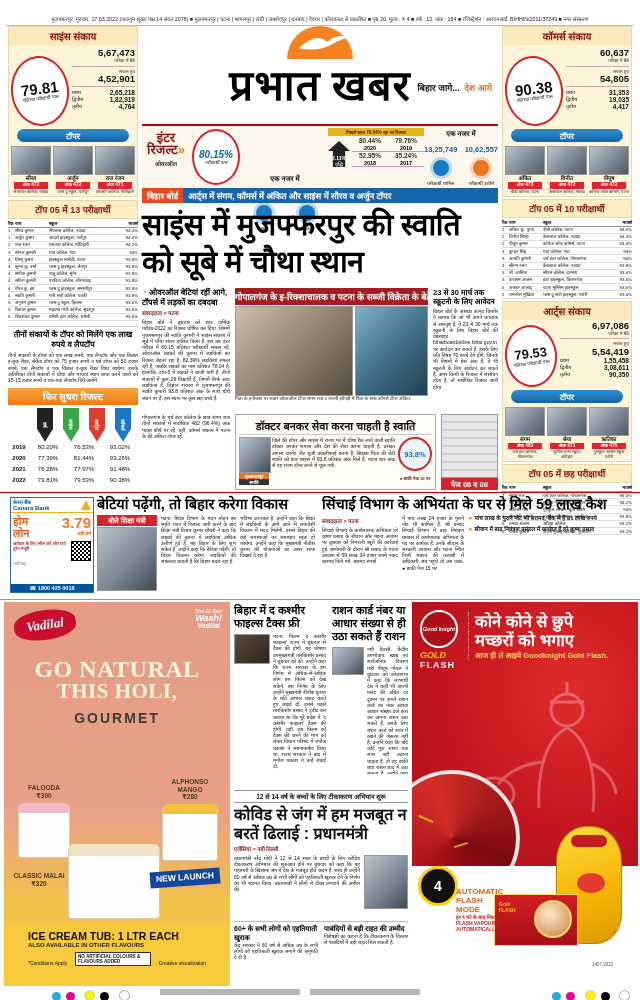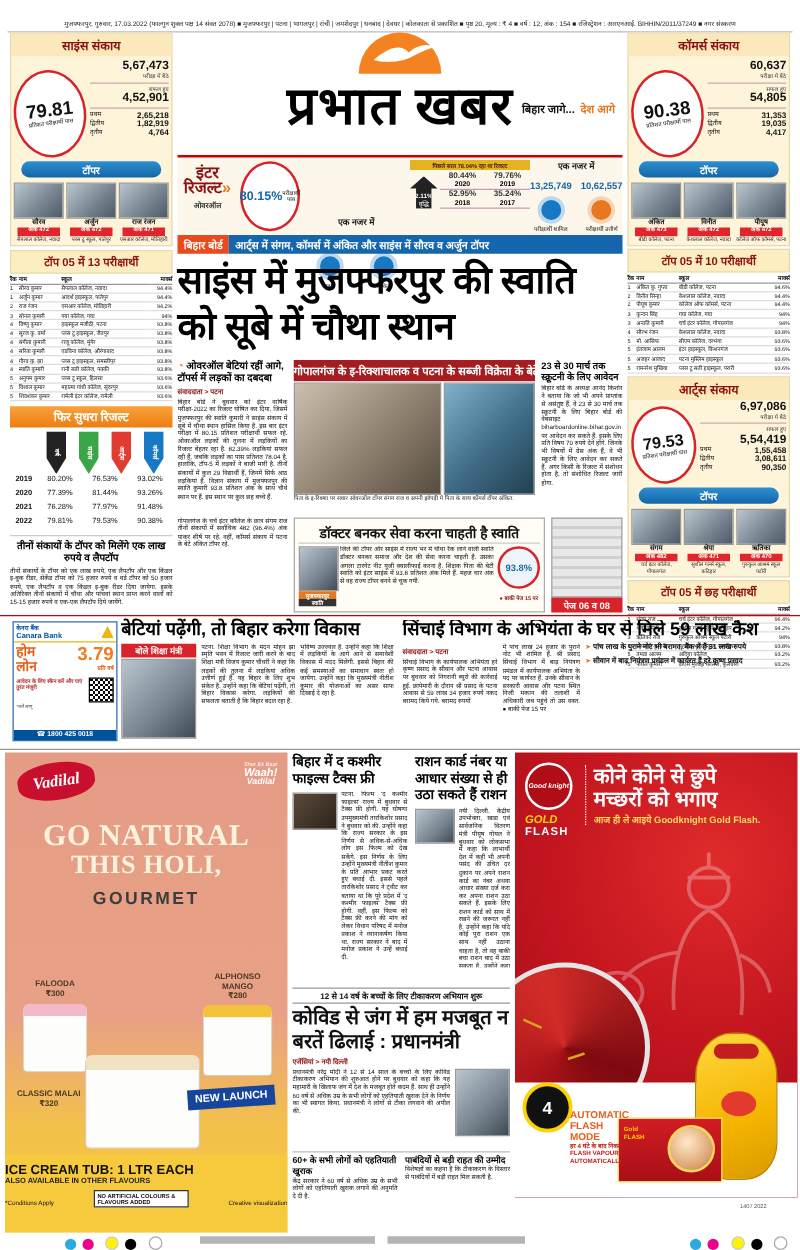--- a/index.html
+++ b/index.html
@@ -42,21 +42,21 @@
   
   .mast-title{font-size:42px;font-weight:bold;letter-spacing:1px;line-height:54px;color:#000;text-align:center;
               font-family:"Liberation Serif","DejaVu Serif",serif;}
   .tagline{font-size:9px;font-weight:bold;}
   .tag-orange{color:#e87722;}
   
   .rbar{background:#fcf7ea;border-top:2px solid #c00;display:flex;align-items:stretch;}
   .rb-label{color:#8a1212;font-weight:bold;font-size:13px;line-height:12px;text-align:center;padding-top:6px;width:48px;}
   .rb-sub{font-size:6px;color:#333;}
   .rb-circle{width:44px;height:52px;border:2px solid #d8232a;border-radius:50%;margin:3px 2px;flex:none;
-             display:flex;flex-direction:row;justify-content:center;align-items:center;background:#fff;}
+             display:flex;flex-direction:column;justify-content:center;align-items:center;background:#fff;font-style:italic;}
   .rb-pct{color:#1366a8;font-weight:bold;font-size:10px;}
   .glance{font-size:7px;font-weight:bold;text-align:center;line-height:9px;}
   .donut{width:16px;height:16px;border-radius:50%;background:#1779c4;border:3px solid #bcd9ef;margin:1px auto;}
   .gval{font-size:7.5px;font-weight:bold;color:#d8232a;}
   .gval2{font-size:7.5px;font-weight:bold;color:#1366a8;}
   .glab{font-size:4.6px;}
   .prev-label{background:#e6b31e;color:#4d2800;font-size:4.6px;font-weight:bold;text-align:center;padding:1px 2px;}
   .hist{display:grid;grid-template-columns:1fr 1fr;font-size:6.5px;text-align:center;}
   .hist div{border-bottom:.5px solid #c9b;padding:0 3px;}
   .hist .p{font-weight:bold;color:#333;}
@@ -279,20 +279,25 @@
             <tr>
             <td class="c1">5</td>
               <td class="c2">शिवशंकर कुमार</td>
             <td>रामेली इंटर कॉलेज, रामेली</td>
               <td class="c4">93.6%</td>
           </tr>
           </tbody>
       </table>
     </div>
 
+    <div style="margin-top:5px;border-top:1px solid #ccc;padding-top:3px;">
+      <div class="prize-title">तीनों संकायों के टॉपर को मिलेंगे एक लाख रुपये व लैपटॉप</div>
+      <div class="body" style="margin-top:2px;">तीनों संकायों के टॉपर को एक लाख रुपये, एक लैपटॉप और एक किंडल इ-बुक रीडर, सेकेंड टॉपर को 75 हजार रुपये व थर्ड टॉपर को 50 हजार रुपये, एक लैपटॉप व एक किंडल इ-बुक रीडर दिया जायेगा. इसके अतिरिक्त तीनों संकायों में चौथा और पांचवां स्थान प्राप्त करने वालों को 15-15 हजार रुपये व एक-एक लैपटॉप दिये जायेंगे.</div>
+    </div>
+
     <div style="margin-top:4px;">
       <div class="orange-banner">फिर सुधरा रिजल्ट</div>
       <div style="display:flex;justify-content:space-around;padding:3px 2px 0 24px;">
         <div class="arrowcol" style="background:#222222">वर्ष</div>
         <div class="arrowcol" style="background:#3aa648">साइंस</div>
         <div class="arrowcol" style="background:#e03c31">आर्ट्स</div>
         <div class="arrowcol" style="background:#1779c4">कॉमर्स</div>
       </div>
       <div class="yr-table">
 
@@ -309,25 +314,20 @@
           <div class="y">2021</div>
           <div>76.28%</div>
           <div>77.97%</div>
           <div>91.48%</div>
 
           <div class="y">2022</div>
           <div>79.81%</div>
           <div>79.53%</div>
           <div>90.38%</div>
         </div>
-    </div>
-
-    <div style="margin-top:5px;border-top:1px solid #ccc;padding-top:3px;">
-      <div class="prize-title">तीनों संकायों के टॉपर को मिलेंगे एक लाख रुपये व लैपटॉप</div>
-      <div class="body" style="margin-top:2px;">तीनों संकायों के टॉपर को एक लाख रुपये, एक लैपटॉप और एक किंडल इ-बुक रीडर, सेकेंड टॉपर को 75 हजार रुपये व थर्ड टॉपर को 50 हजार रुपये, एक लैपटॉप व एक किंडल इ-बुक रीडर दिया जायेगा. इसके अतिरिक्त तीनों संकायों में चौथा और पांचवां स्थान प्राप्त करने वालों को 15-15 हजार रुपये व एक-एक लैपटॉप दिये जायेंगे.</div>
     </div>
   </div>
 
   <div class="abs" style="left:502px;top:26px;width:130px;">
     <div class="panel">
       <div class="panel-title">कॉमर्स संकाय</div>
       <div class="stat-wrap">
         <div class="pcircle">
           <div class="pct">90.38</div>
           <div class="pla">प्रतिशत परीक्षार्थी पास</div>
@@ -763,21 +763,21 @@
     <div style="position:absolute;right:12px;top:176px;width:56px;">
       <div class="prod-label"><span>ALPHONSO MANGO</span><br><span>₹280</span></div>
       <div class="tub" style="height:46px;margin-top:3px;border-top:10px solid #f5c33b;"></div>
     </div>
     <div style="position:absolute;left:64px;top:242px;width:92px;">
       <div class="tub" style="height:62px;border-top:12px solid #efe3c4;"></div>
       <div class="prod-label" style="position:absolute;left:-56px;top:28px;width:54px;">
         <span>CLASSIC MALAI</span><br><span>₹320</span></div>
     </div>
     <div class="newlaunch" style="position:absolute;right:10px;top:268px;">NEW LAUNCH</div>
-    <div style="position:absolute;left:0;right:0;bottom:0;height:62px;background:#f7ca3e;padding:6px 0;box-sizing:border-box;">
+    <div style="position:absolute;left:0;right:0;bottom:0;height:62px;background:#f7ca3e;padding:6px 24px;box-sizing:border-box;">
       <div class="vfoot1">ICE CREAM TUB: 1 LTR EACH</div>
       <div class="vfoot2">ALSO AVAILABLE IN OTHER FLAVOURS</div>
       <div style="display:flex;justify-content:space-between;align-items:flex-end;margin-top:4px;">
         <div style="font-size:5px;">*Conditions Apply</div>
         <div style="font-size:4.6px;font-weight:bold;border:1px solid #333;padding:1px 2px;background:#fff;max-width:70px;">NO ARTIFICIAL COLOURS &amp; FLAVOURS ADDED</div>
         <div style="font-size:5px;">Creative visualization</div>
       </div>
     </div>
   </div>
 

